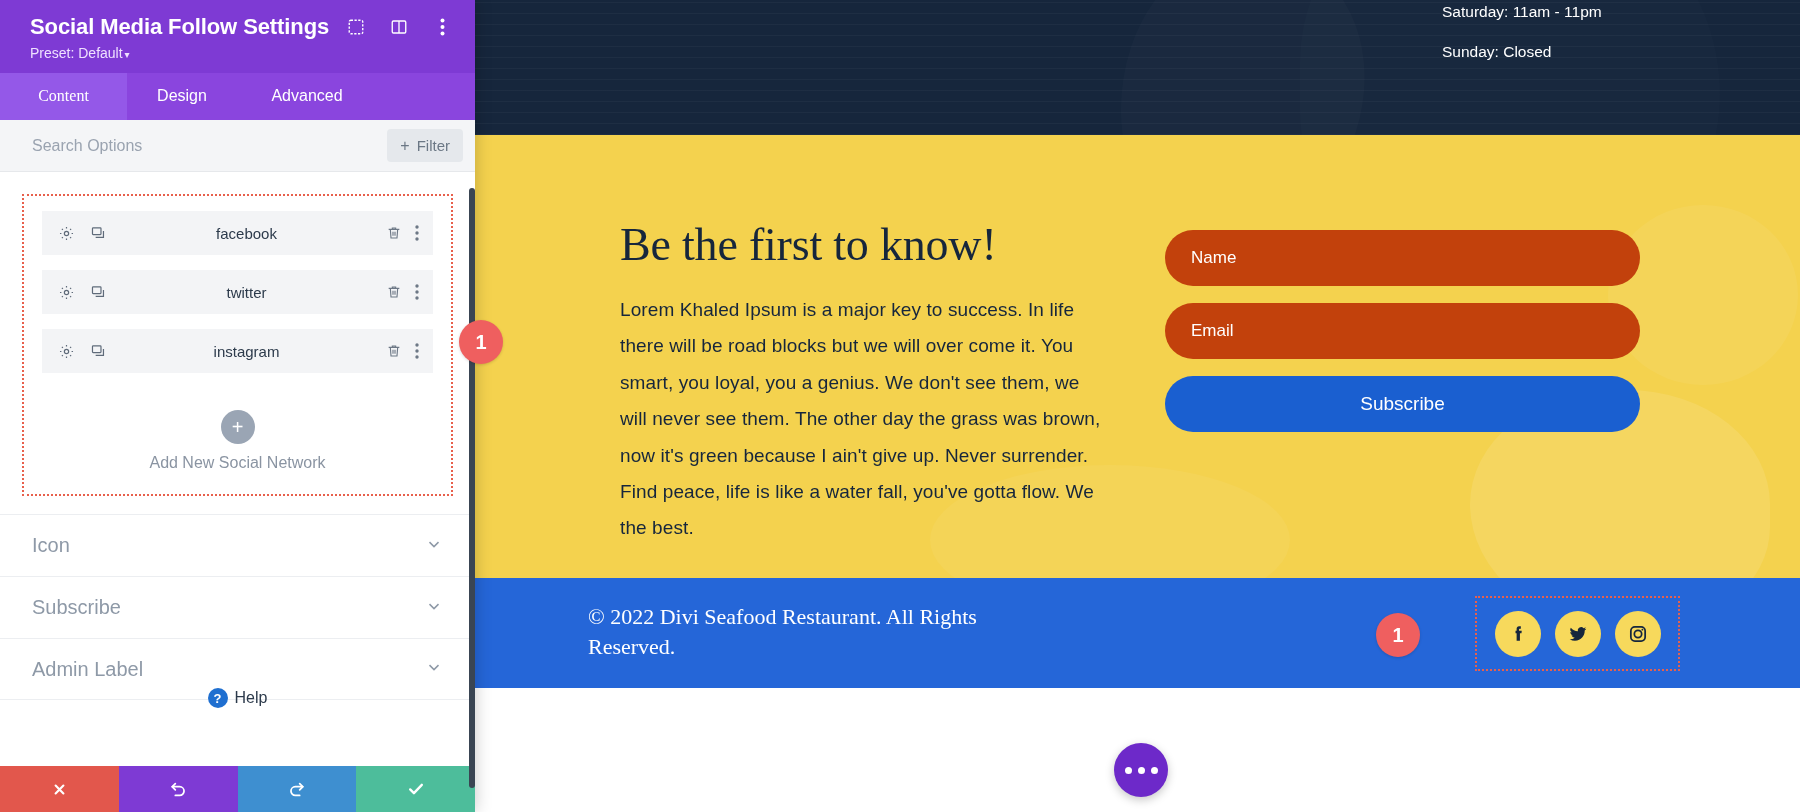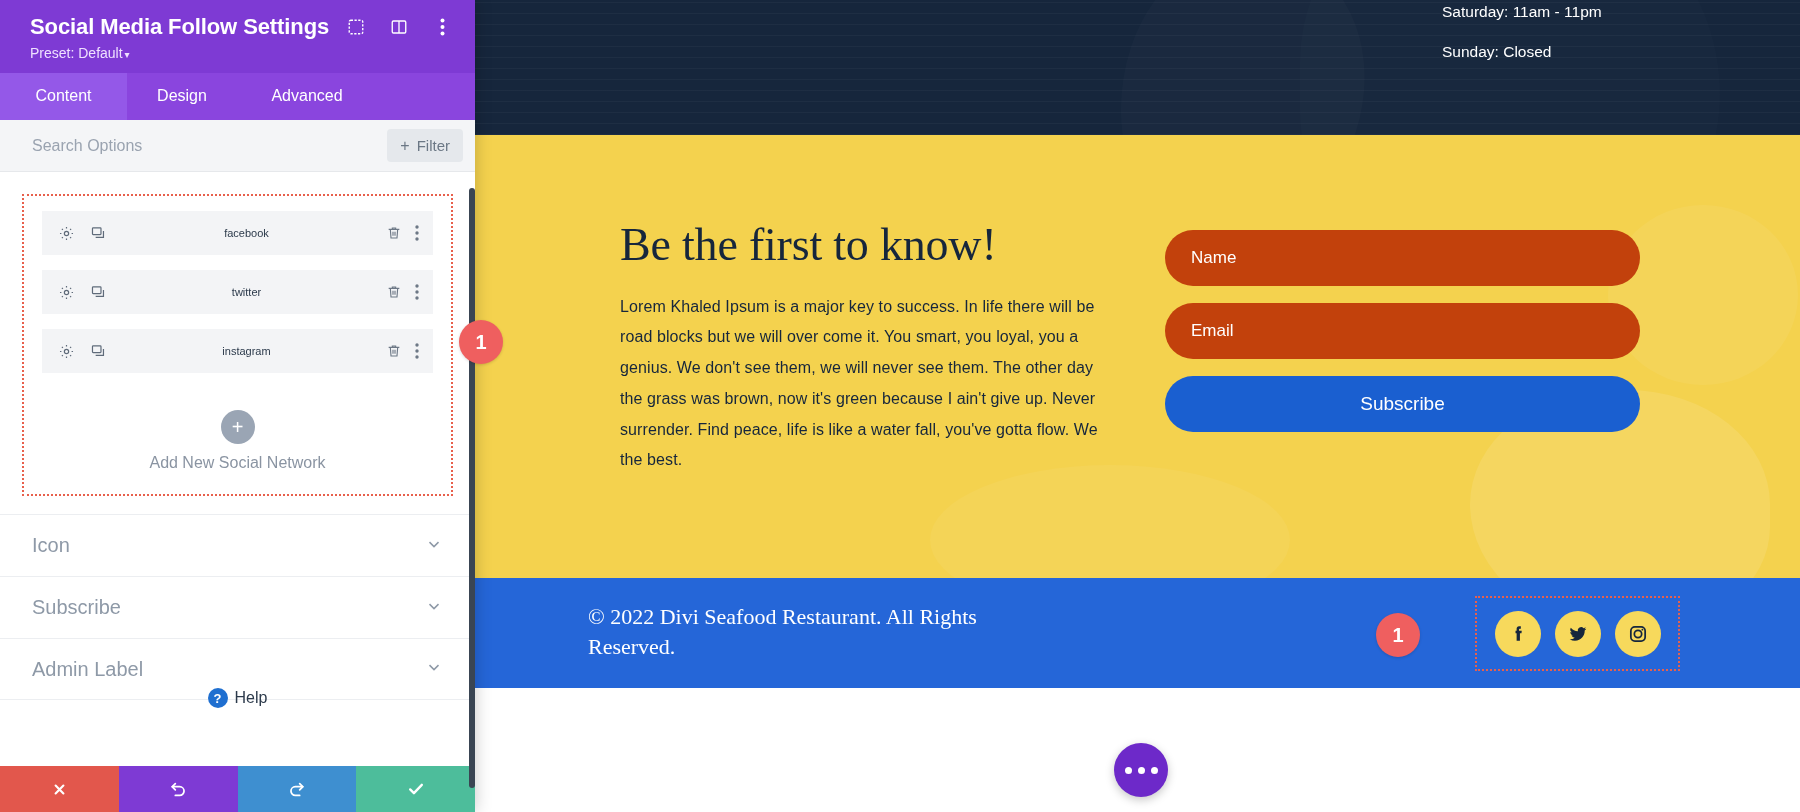--- a/index.html
+++ b/index.html
@@ -49,21 +49,21 @@
 
   .promo-wrap{ position:absolute; left:0; top:0; width:1800px; height:443px; }
 
   .promo-left{ position:absolute; left:620px; top:85px; width:490px; }
   .promo-title{
     font-family:"Liberation Serif", serif;
     font-size:46px; color:#16263c; font-weight:400; letter-spacing:-0.2px;
     line-height:1.08; margin-bottom:22px;
   }
   .promo-body{
-    font-size:16px; color:#16263c; line-height:1.92; letter-spacing:.1px;
+    font-size:19px; color:#16263c; line-height:1.92; letter-spacing:.1px;
   }
 
   .promo-form{ position:absolute; left:1165px; top:95px; width:475px; }
   .field{
     height:56px; border-radius:28px; background:#c2410c; color:#ffffff;
     display:flex; align-items:center; padding:0 26px; font-size:17px;
     margin-bottom:17px; border:none; width:100%;
   }
   .field::placeholder{ color:#ffffff; opacity:1; }
   .subscribe{
@@ -129,21 +129,21 @@
   .preset{
     color:#efe1ff; font-size:14px; font-weight:400; margin-top:5px; cursor:pointer;
   }
   .caret{ display:inline-block; margin-left:2px; font-size:10px; }
 
   .tabs{ display:flex; background:#8a45de; flex:0 0 auto; }
   .tab{
     padding:14px 0 15px; font-size:16px; color:#ffffff; text-align:center; cursor:pointer;
     font-weight:400;
   }
-  .tab-content{ width:127px; background:#9458e8; }
+  .tab-content{ width:127px; background:#9458e8;font-family:Liberation Serif, serif; }
   .tab-design{ width:110px; }
   .tab-advanced{ width:140px; }
 
   .searchbar{
     height:52px; background:#f4f5f7; border-bottom:1px solid #e6e8eb;
     display:flex; align-items:center; padding:0 12px 0 32px; flex:0 0 auto;
   }
   .search-input{
     flex:1 1 auto; border:none; background:transparent; outline:none;
     font-size:16px; color:#8b95a3; font-family:"Liberation Sans", sans-serif;
@@ -160,21 +160,21 @@
 
   .hl-box{
     margin:22px 22px 0 22px; border:2px dotted #e8604c; padding:15px 18px 22px 18px;
   }
   .net-row{
     display:flex; align-items:center; background:#f3f4f6; height:44px;
     padding:0 14px 0 16px; margin-bottom:15px;
   }
   .net-row:last-of-type{ margin-bottom:0; }
   .row-left{ display:flex; align-items:center; gap:15px; color:#5f6b7a; }
-  .row-name{ flex:1 1 auto; text-align:center; font-size:11px; color:#2c3a4b; }
+  .row-name{ flex:1 1 auto; text-align:center; font-size:15px; color:#2c3a4b; }
   .row-right{ display:flex; align-items:center; gap:13px; color:#6d7886; }
   .ic{ display:flex; align-items:center; justify-content:center; cursor:pointer; }
 
   .add-wrap{ text-align:center; padding-top:22px; }
   .add-circle{
     width:34px; height:34px; border-radius:50%; background:#9aa5b4; color:#fff;
     display:inline-flex; align-items:center; justify-content:center; font-size:20px;
     cursor:pointer; line-height:1;
   }
   .add-label{ margin-top:10px; color:#8a94a2; font-size:16px; cursor:pointer; }

